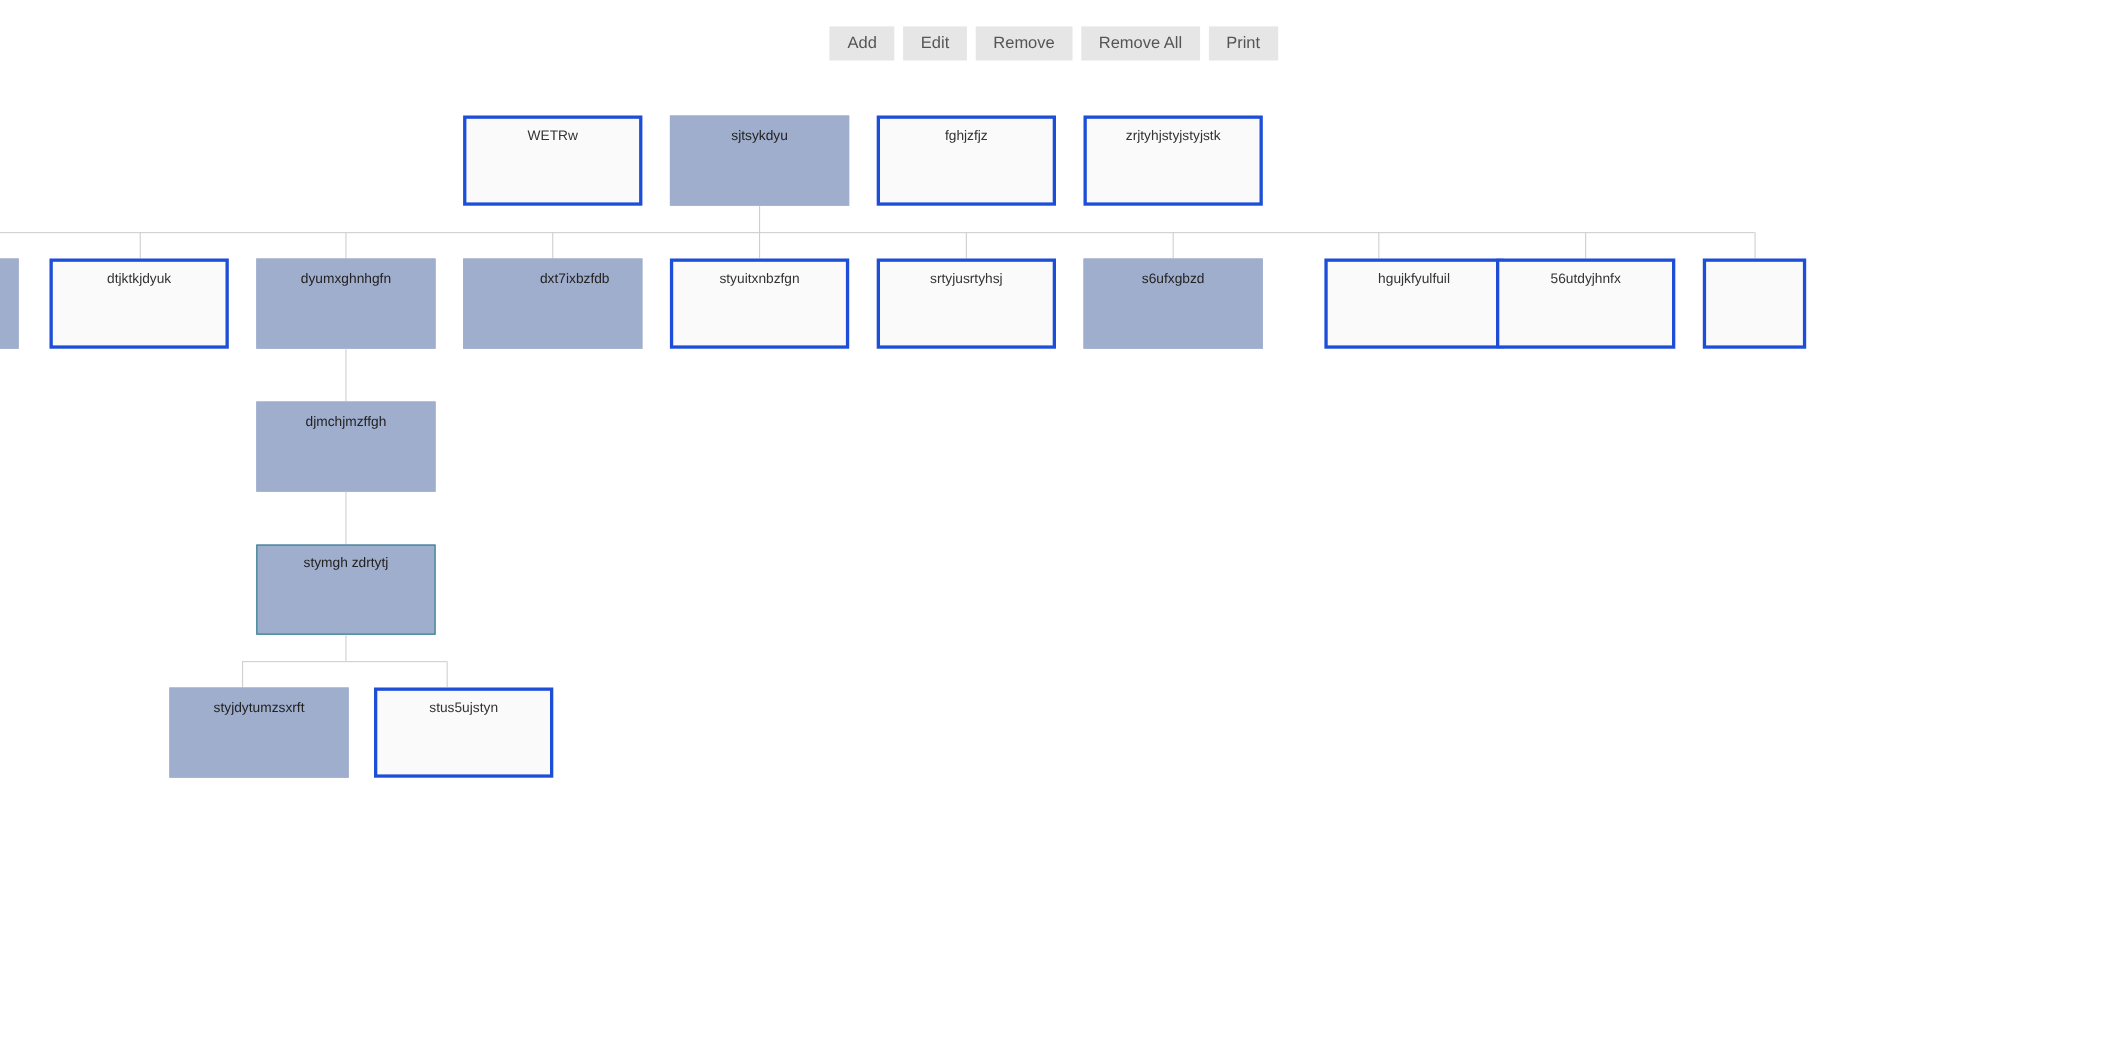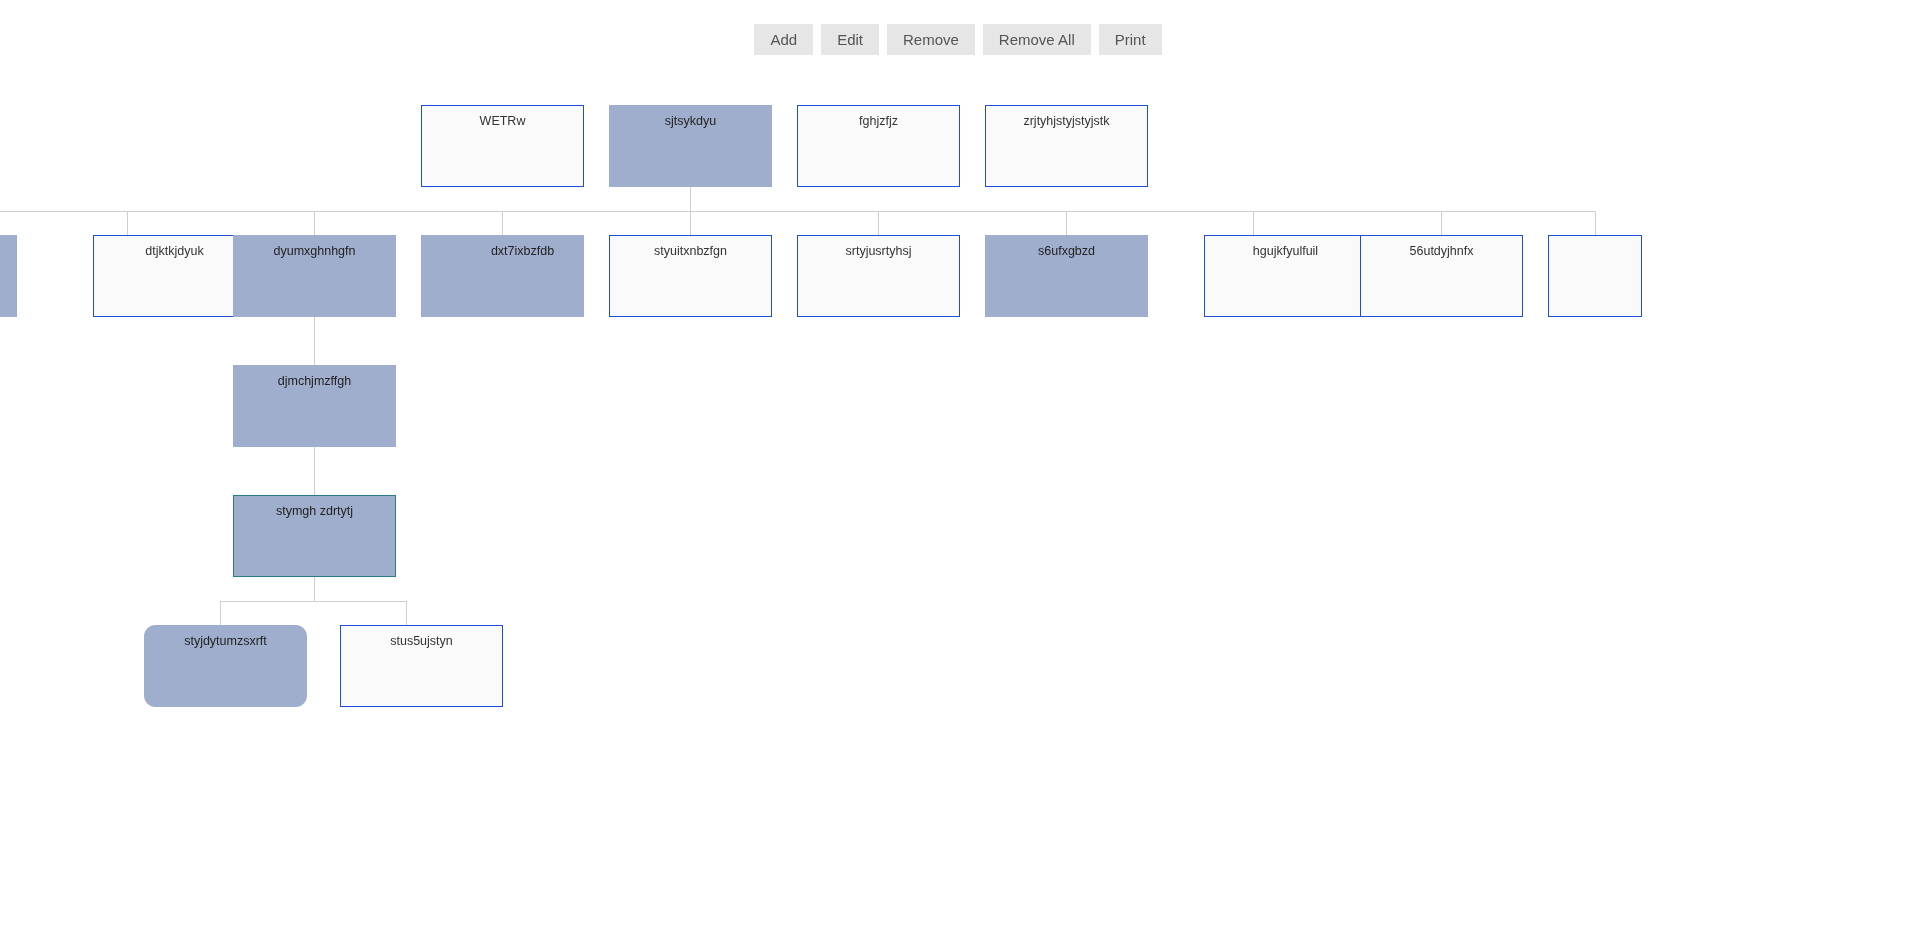--- a/index.html
+++ b/index.html
@@ -30,21 +30,21 @@
 
   .canvas {
     position: relative;
     width: 100%;
     height: 900px;
   }
   .node {
     position: absolute;
     width: 163px;
     height: 82px;
-    border: 1px solid #1d4ed8;
+    border: 3px solid #1d4ed8;
     background: #fafafa;
     text-align: center;
     font-size: 12.5px;
     color: #333;
     padding-top: 8px;
     cursor: pointer;
     overflow: hidden;
   }
   .node.highlight {
     background: #a0aecd;
@@ -87,21 +87,21 @@
   <div class="connector v" style="left:314px; top:156px; height:24px;"></div>
   <div class="connector v" style="left:502px; top:156px; height:24px;"></div>
   <div class="connector v" style="left:690px; top:156px; height:24px;"></div>
   <div class="connector v" style="left:878px; top:156px; height:24px;"></div>
   <div class="connector v" style="left:1066px; top:156px; height:24px;"></div>
   <div class="connector v" style="left:1253px; top:156px; height:24px;"></div>
   <div class="connector v" style="left:1441px; top:156px; height:24px;"></div>
   <div class="connector v" style="left:1595px; top:156px; height:24px;"></div>
 
   <div class="node highlight" style="left:-146px; top:180px; width:163px;"></div>
-  <div class="node" style="left:45px; top:180px;margin-left:48px;">dtjktkjdyuk</div>
+  <div class="node" style="left:45px; top:180px;">dtjktkjdyuk</div>
   <div class="node highlight" style="left:233px; top:180px;">dyumxghnhgfn</div>
   <div class="node highlight" style="left:421px; top:180px;padding-left:40px;">dxt7ixbzfdb</div>
   <div class="node" style="left:609px; top:180px;">styuitxnbzfgn</div>
   <div class="node" style="left:797px; top:180px;">srtyjusrtyhsj</div>
   <div class="node highlight" style="left:985px; top:180px;">s6ufxgbzd</div>
   <div class="node" style="left:1204px; top:180px;">hgujkfyulfuil</div>
   <div class="node" style="left:1360px; top:180px;">56utdyjhnfx</div>
   <div class="node" style="left:1548px; top:180px; width:94px;"></div>
 
   <div class="connector v" style="left:314px; top:262px; height:48px;"></div>
@@ -110,16 +110,16 @@
 
   <div class="connector v" style="left:314px; top:392px; height:48px;"></div>
 
   <div class="node highlight selected" style="left:233px; top:440px;">stymgh zdrtytj</div>
 
   <div class="connector v" style="left:314px; top:522px; height:24px;"></div>
   <div class="connector h" style="left:220px; top:546px; width:186px;"></div>
   <div class="connector v" style="left:220px; top:546px; height:24px;"></div>
   <div class="connector v" style="left:406px; top:546px; height:24px;"></div>
 
-  <div class="node highlight" style="left:144px; top:570px;border-radius:11px;">styjdytumzsxrft</div>
+  <div class="node highlight" style="left:154px; top:570px;">styjdytumzsxrft</div>
   <div class="node" style="left:340px; top:570px;">stus5ujstyn</div>
 
 </div>
 
 </body></html>

